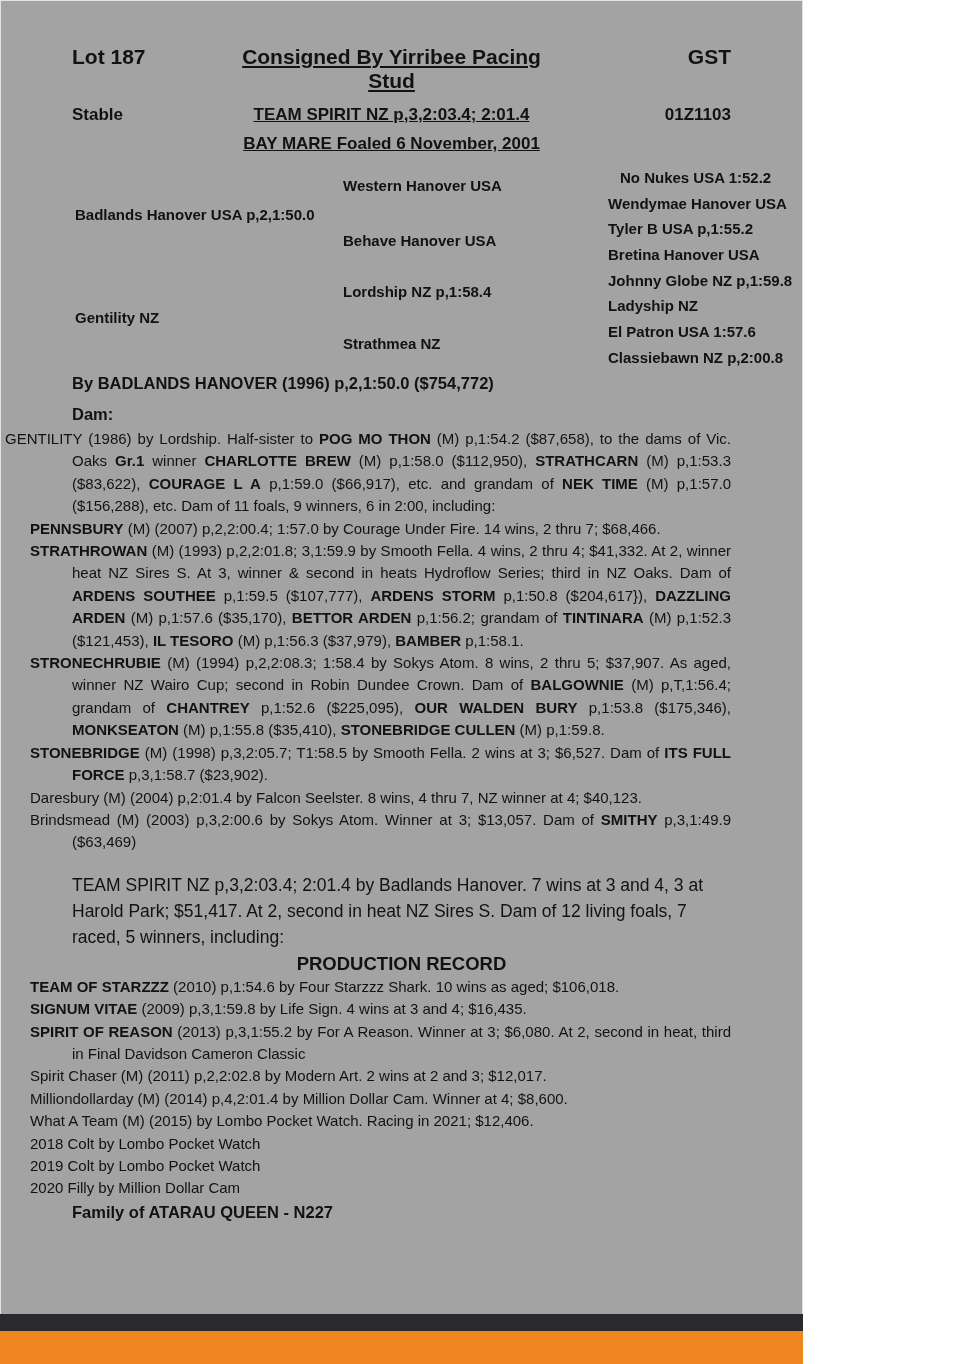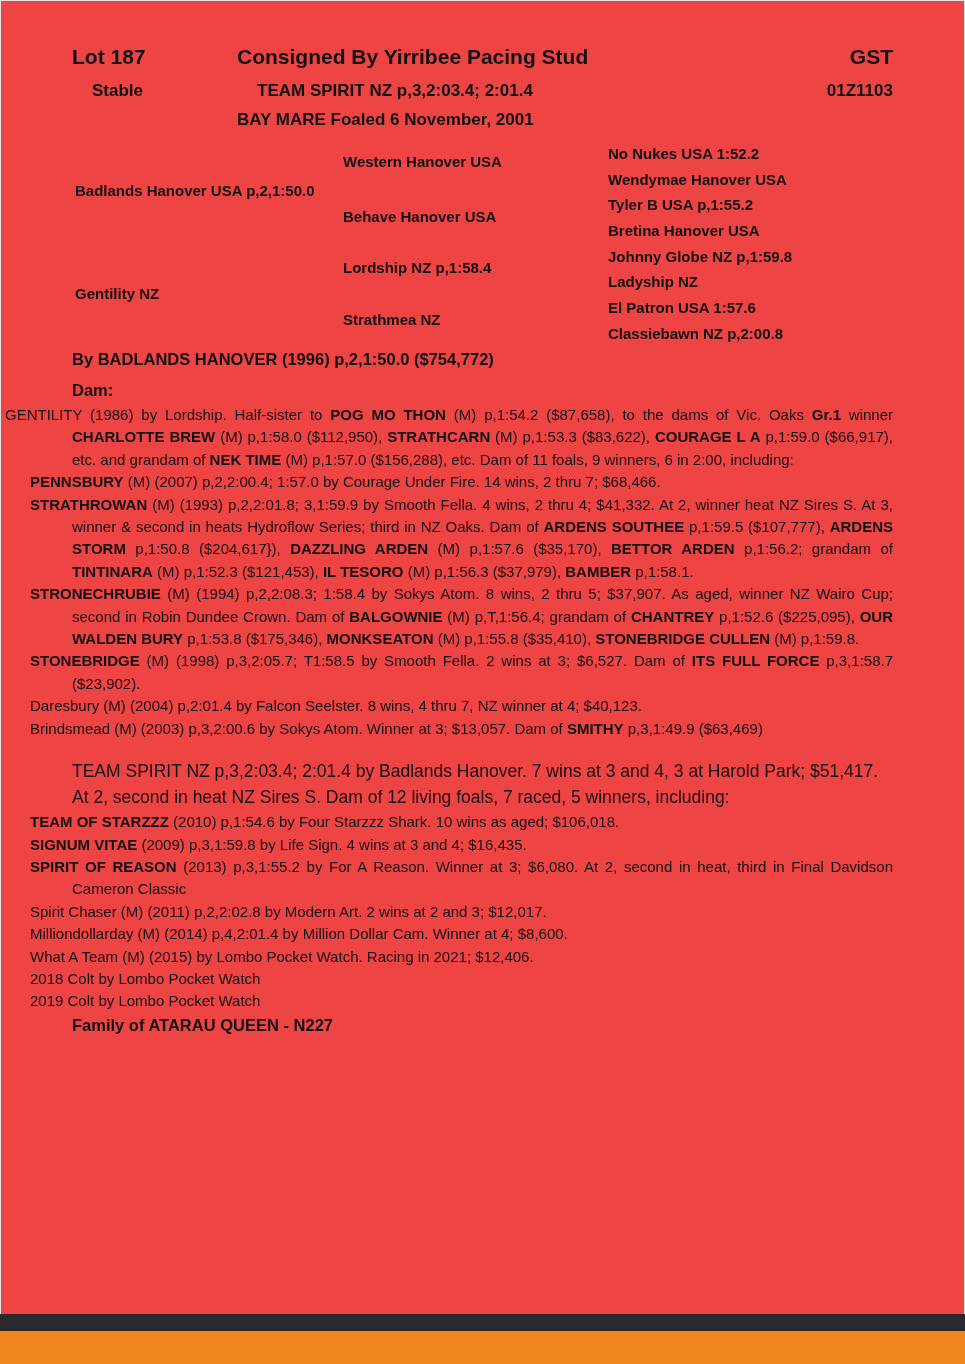--- a/index.html
+++ b/index.html
@@ -1,45 +1,45 @@
 <!DOCTYPE html>
 <html style="--footer_dark: #2a2a2c; --footer_orange: #f0861f;"><head>
 <meta charset="utf-8">
 <style>
   html,body{margin:0;padding:0;background:#fff;}
   .page{
     position:relative;
-    width:965px;height:1364px;
-    background:#ef4444;
+    width:803px;height:1364px;
+    background:#a3a3a3;
     color:#121212;
     font-family:"Liberation Sans","DejaVu Sans",sans-serif;
     box-shadow:inset 0 0 0 1px #e2e2e2;
     overflow:hidden;
   }
   .content{padding:45px 72px 0 72px;}
   .b{font-weight:bold;}
 
   
   .hrow{display:flex;align-items:baseline;}
   .hcell.left{width:165px;font-weight:bold;}
-  .hcell.center{flex:1;text-align:left;font-weight:bold;}
+  .hcell.center{flex:1;text-align:center;font-weight:bold;text-decoration:underline;}
   .hcell.right{width:185px;text-align:right;font-weight:bold;}
   .r1{font-size:21px;}
-  .r2{font-size:17px;margin-top:12px;margin-left:20px;}
+  .r2{font-size:17px;margin-top:12px;}
   .r3{font-size:17px;margin-top:9px;}
 
   
   .pedigree{position:relative;height:201px;margin-top:15px;font-weight:bold;font-size:15px;}
   .pg{position:absolute;white-space:nowrap;}
   .g1{left:3px;}
   .g2{left:271px;}
   .g3{left:536px;}
   .g1-0{top:37px;}  .g1-1{top:140px;}
   .g2-0{top:8px;}  .g2-1{top:63px;}  .g2-2{top:114px;text-align:center;} .g2-3{top:166px;}
-  .g3-0{top:0;}     .g3-1{top:26px;}  .g3-2{top:51px;}  .g3-3{top:77px;}
+  .g3-0{top:0;margin-left:12px;}     .g3-1{top:26px;}  .g3-2{top:51px;}  .g3-3{top:77px;}
   .g3-4{top:103px;} .g3-5{top:128px;} .g3-6{top:154px;} .g3-7{top:180px;}
 
   .sire-line{font-weight:bold;font-size:16.5px;margin:4px 0 0 0;}
   .dam-label{font-weight:bold;font-size:16.5px;margin:12px 0 0 0;}
 
   .dam{margin-top:4px;}
   .dam p,.prod p{font-size:15px;line-height:22.4px;text-align:justify;margin:0;}
   .p-root{margin-left:67px;text-indent:-67px;}
   .p-entry{margin-left:67px;text-indent:-42px;}
 
@@ -99,30 +99,32 @@
       <p class="p-entry"><span class="b">PENNSBURY</span><span> (M) (2007) p,2,2:00.4; 1:57.0 by Courage Under Fire. 14 wins, 2 thru 7; $68,466.</span></p>
       <p class="p-entry"><span class="b">STRATHROWAN</span><span> (M) (1993) p,2,2:01.8; 3,1:59.9 by Smooth Fella. 4 wins, 2 thru 4; $41,332. At 2, winner heat NZ Sires S. At 3, winner &amp; second in heats Hydroflow Series; third in NZ Oaks. Dam of </span><span class="b">ARDENS SOUTHEE</span><span> p,1:59.5 ($107,777), </span><span class="b">ARDENS STORM</span><span> p,1:50.8 ($204,617}), </span><span class="b">DAZZLING ARDEN</span><span> (M) p,1:57.6 ($35,170), </span><span class="b">BETTOR ARDEN</span><span> p,1:56.2; grandam of </span><span class="b">TINTINARA</span><span> (M) p,1:52.3 ($121,453), </span><span class="b">IL TESORO</span><span> (M) p,1:56.3 ($37,979), </span><span class="b">BAMBER</span><span> p,1:58.1.</span></p>
       <p class="p-entry"><span class="b">STRONECHRUBIE</span><span> (M) (1994) p,2,2:08.3; 1:58.4 by Sokys Atom. 8 wins, 2 thru 5; $37,907. As aged, winner NZ Wairo Cup; second in Robin Dundee Crown. Dam of </span><span class="b">BALGOWNIE</span><span> (M) p,T,1:56.4; grandam of </span><span class="b">CHANTREY</span><span> p,1:52.6 ($225,095), </span><span class="b">OUR WALDEN BURY</span><span> p,1:53.8 ($175,346), </span><span class="b">MONKSEATON</span><span> (M) p,1:55.8 ($35,410), </span><span class="b">STONEBRIDGE CULLEN</span><span> (M) p,1:59.8.</span></p>
       <p class="p-entry"><span class="b">STONEBRIDGE</span><span> (M) (1998) p,3,2:05.7; T1:58.5 by Smooth Fella. 2 wins at 3; $6,527. Dam of </span><span class="b">ITS FULL FORCE</span><span> p,3,1:58.7 ($23,902).</span></p>
       <p class="p-entry"><span>Daresbury (M) (2004) p,2:01.4 by Falcon Seelster. 8 wins, 4 thru 7, NZ winner at 4; $40,123.</span></p>
       <p class="p-entry"><span>Brindsmead (M) (2003) p,3,2:00.6 by Sokys Atom. Winner at 3; $13,057. Dam of </span><span class="b">SMITHY</span><span> p,3,1:49.9 ($63,469)</span></p>
     </div>
 
     <p class="team-para">TEAM SPIRIT NZ p,3,2:03.4; 2:01.4 by Badlands Hanover. 7 wins at 3 and 4, 3 at Harold Park; $51,417. At 2, second in heat NZ Sires S. Dam of 12 living foals, 7 raced, 5 winners, including:</p>
 
+    <div class="prod-heading">PRODUCTION RECORD</div>
 
     <div class="prod">
       <p class="p-entry"><span class="b">TEAM OF STARZZZ</span><span> (2010) p,1:54.6 by Four Starzzz Shark. 10 wins as aged; $106,018.</span></p>
       <p class="p-entry"><span class="b">SIGNUM VITAE</span><span> (2009) p,3,1:59.8 by Life Sign. 4 wins at 3 and 4; $16,435.</span></p>
       <p class="p-entry"><span class="b">SPIRIT OF REASON</span><span> (2013) p,3,1:55.2 by For A Reason. Winner at 3; $6,080. At 2, second in heat, third in Final Davidson Cameron Classic</span></p>
       <p class="p-entry"><span>Spirit Chaser (M) (2011) p,2,2:02.8 by Modern Art. 2 wins at 2 and 3; $12,017.</span></p>
       <p class="p-entry"><span>Milliondollarday (M) (2014) p,4,2:01.4 by Million Dollar Cam. Winner at 4; $8,600.</span></p>
       <p class="p-entry"><span>What A Team (M) (2015) by Lombo Pocket Watch. Racing in 2021; $12,406.</span></p>
       <p class="p-entry"><span>2018 Colt by Lombo Pocket Watch</span></p>
       <p class="p-entry"><span>2019 Colt by Lombo Pocket Watch</span></p>
+      <p class="p-entry"><span>2020 Filly by Million Dollar Cam</span></p>
     </div>
 
     <p class="family-line">Family of ATARAU QUEEN - N227</p>
   </div>
 
   <div class="bar-dark"></div>
   <div class="bar-orange"></div>
 </div>
 
 </body></html>

